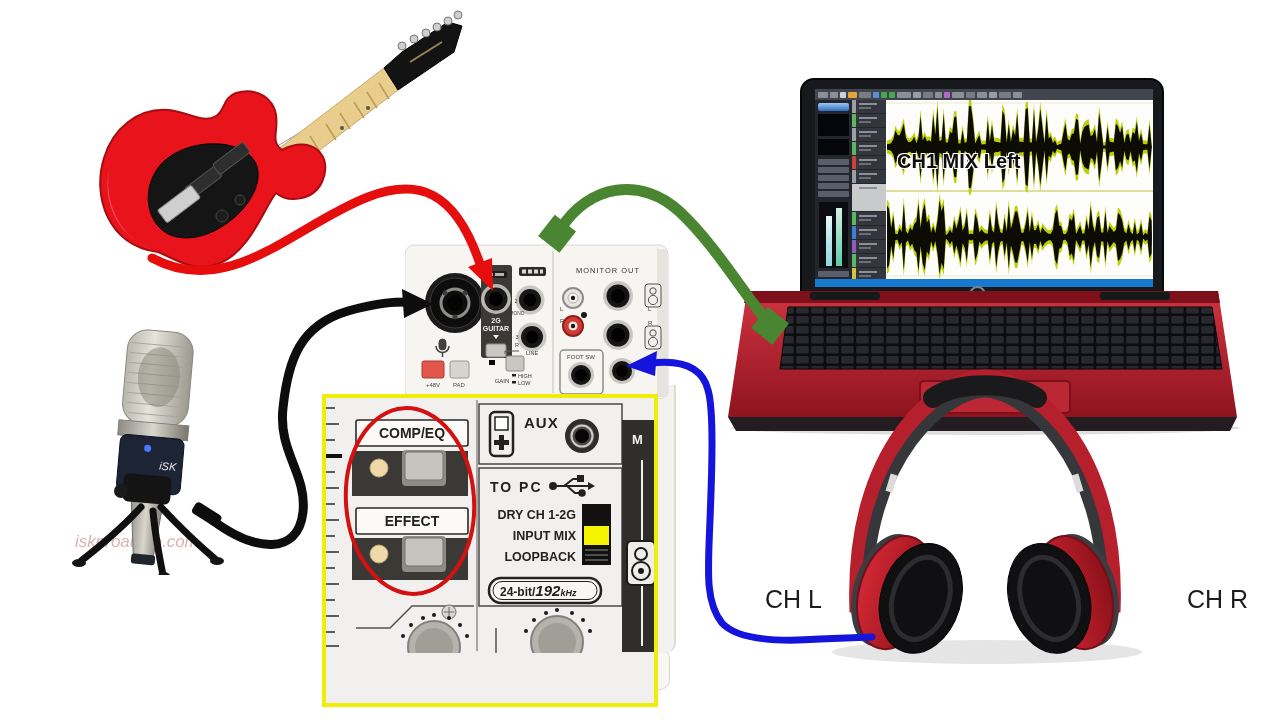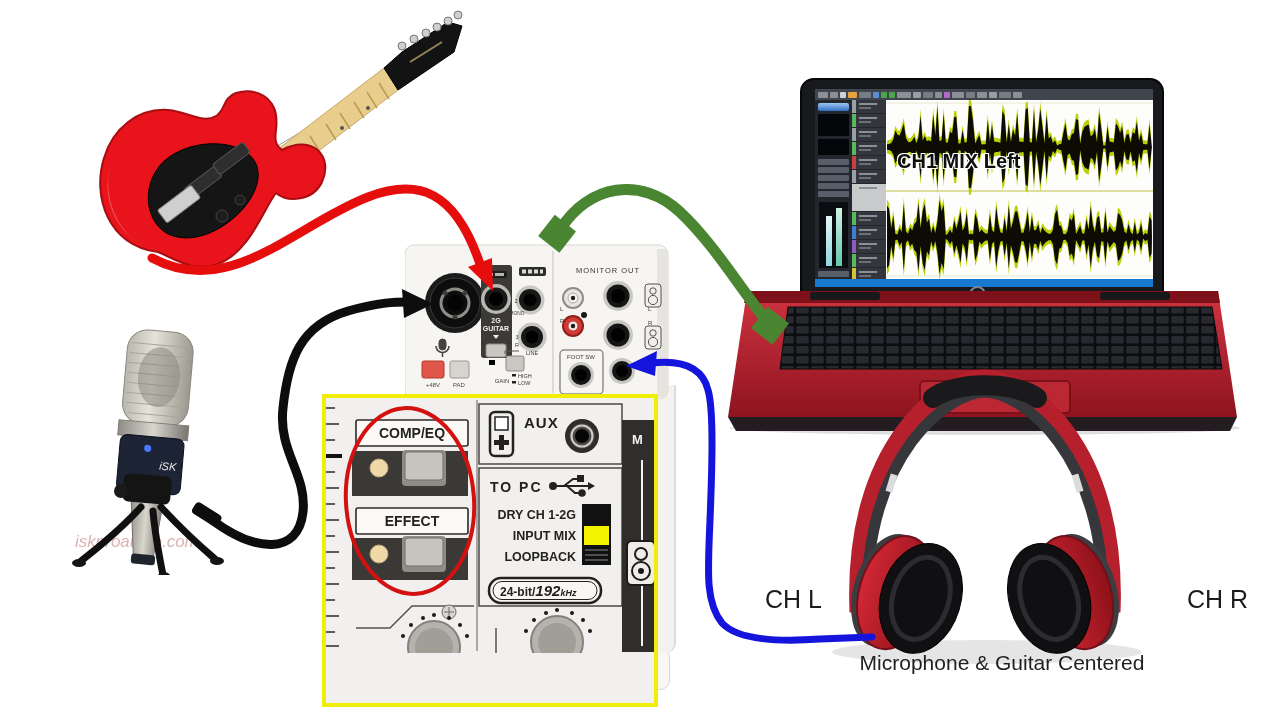--- a/index.html
+++ b/index.html
@@ -598,14 +598,13 @@
       <circle cx="315" cy="173" r="9" fill="none" stroke="#1c1b19" stroke-width="2"></circle>
       <circle cx="315" cy="173" r="3" fill="#1c1b19"></circle>
     </g>
   </g>
 </svg>
 </div>
 
 <div class="abs ch-label" style="left:765px;top:585px;">CH L</div>
 <div class="abs ch-label" style="left:1187px;top:585px;">CH R</div>
 <div class="abs" id="caption">
-  <div>Microphone &amp; Guitar Centered</div>
 </div>
 
 </body></html>

